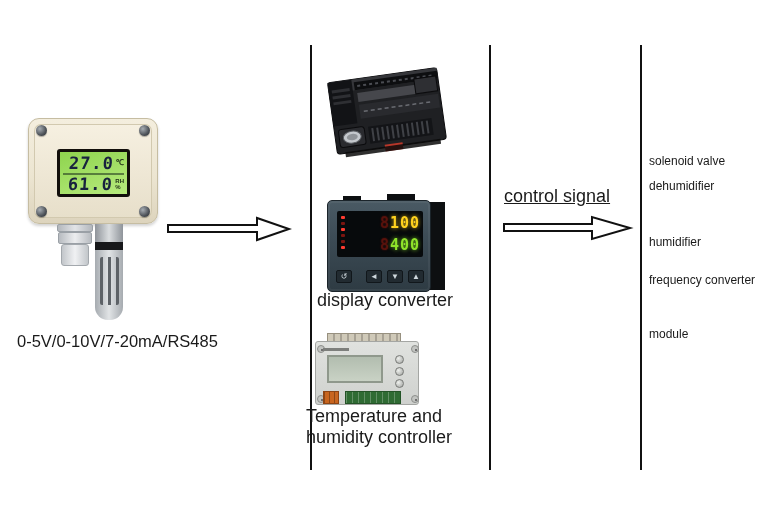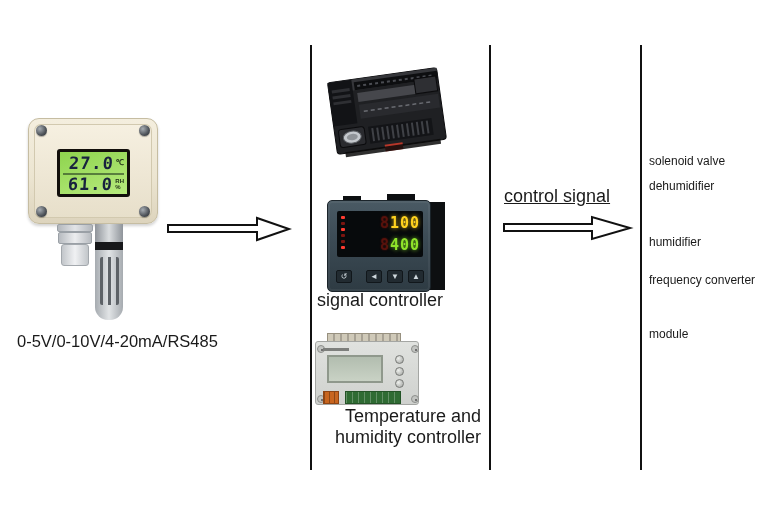--- a/index.html
+++ b/index.html
@@ -15,21 +15,21 @@
   
   .vline{position:absolute;top:45px;width:2px;height:425px;background:var(--line);}
   .vline.v1{left:310px;} .vline.v2{left:489px;} .vline.v3{left:640px;}
 
   
   .lbl{position:absolute;font-size:18px;line-height:21px;color:var(--text);}
   .analog-label{left:169px;top:182px;}
   .control-label{left:504px;top:186px;text-decoration:underline;}
   .plc-label{left:324px;top:160px;white-space:pre;}
   .dispctrl-label{left:317px;top:290px;}
-  .thc-label{left:306px;top:406px;width:175px;text-align:right;}
+  .thc-label{left:306px;top:406px;width:175px;}
   .sensor-caption{left:17px;top:331px;font-size:16.5px;}
   .out-item{position:absolute;left:649px;width:130px;font-size:12px;line-height:21px;}
   .out-0{top:151px;} .out-1{top:176px;} .out-2{top:232px;} .out-3{top:270px;} .out-4{top:324px;}
 
   
   .arrow-svg{position:absolute;}
   .arrow-analog{left:166px;top:213px;}
   .arrow-control{left:502px;top:212px;}
 
   
@@ -149,21 +149,21 @@
     <div class="nut"></div>
     <div class="gbody"></div>
   </div>
   <div class="probe">
     <div class="ptop"></div>
     <div class="pband"></div>
     <div class="pbody">
         <div class="slots"></div>
       </div>
   </div>
-  <div class="lbl sensor-caption">0-5V/0-10V/4-20mA/RS485</div>
+  <div class="lbl sensor-caption">0-5V/0-10V/7-20mA/RS485</div>
 
   <svg class="arrow-svg arrow-analog" width="126" height="32">
     <polygon points="2,12 91,12 91,5 123,16 91,27 91,19 2,19" fill="#ffffff" stroke="#111111" stroke-width="2"></polygon>
   </svg>
 
   <svg class="plc" width="130" height="108">
     <g transform="rotate(-8 65 58)">
       <rect x="10" y="22" width="110" height="72" rx="3" fill="#1f2023" stroke="#0b0b0d"></rect>
       <rect x="10" y="22" width="110" height="11" fill="#35363a"></rect>
       <rect x="10" y="22" width="24" height="44" fill="#121316"></rect>
@@ -212,21 +212,21 @@
         </div>
       </div>
       <div class="btnrow">
         <div class="pbtn">↺</div>
         <div class="pbtn sp">◄</div>
         <div class="pbtn">▼</div>
         <div class="pbtn">▲</div>
       </div>
     </div>
   </div>
-  <div class="lbl dispctrl-label">signal controller</div>
+  <div class="lbl dispctrl-label">display converter</div>
 
   <div class="thc">
     <div class="comb"></div>
     <div class="tbody"></div>
     <div class="ear e1"></div>
     <div class="ear e2"></div>
     <div class="ear e3"></div>
     <div class="ear e4"></div>
     <div class="brand"></div>
     <div class="lcd2"></div>

